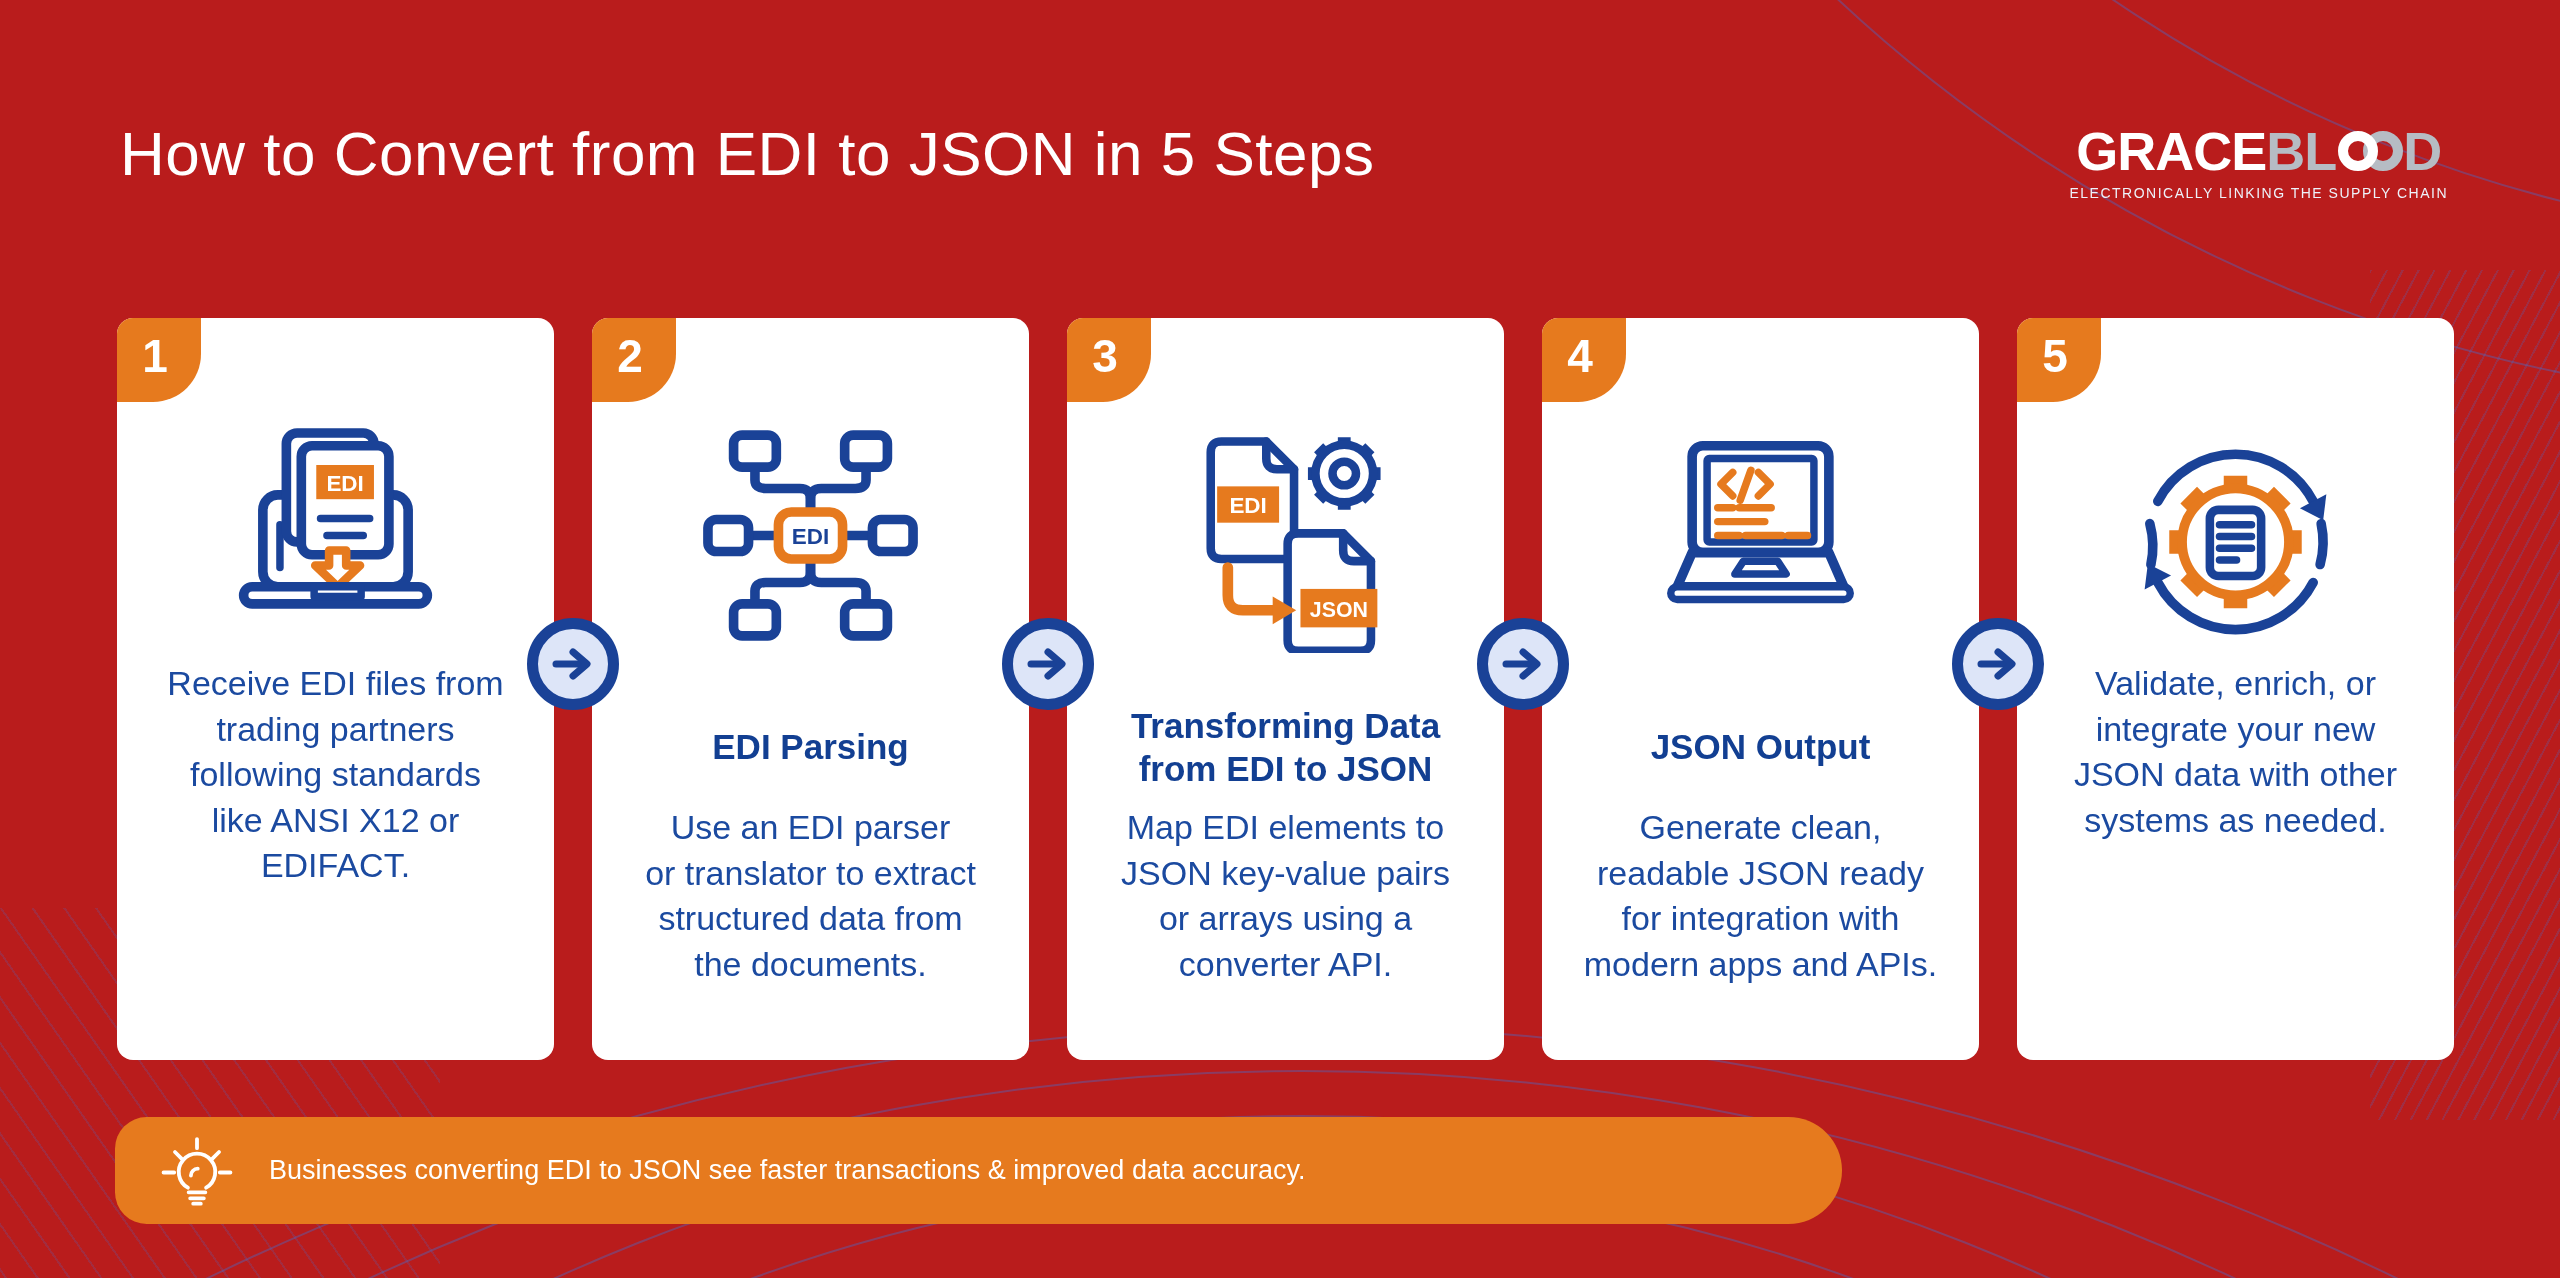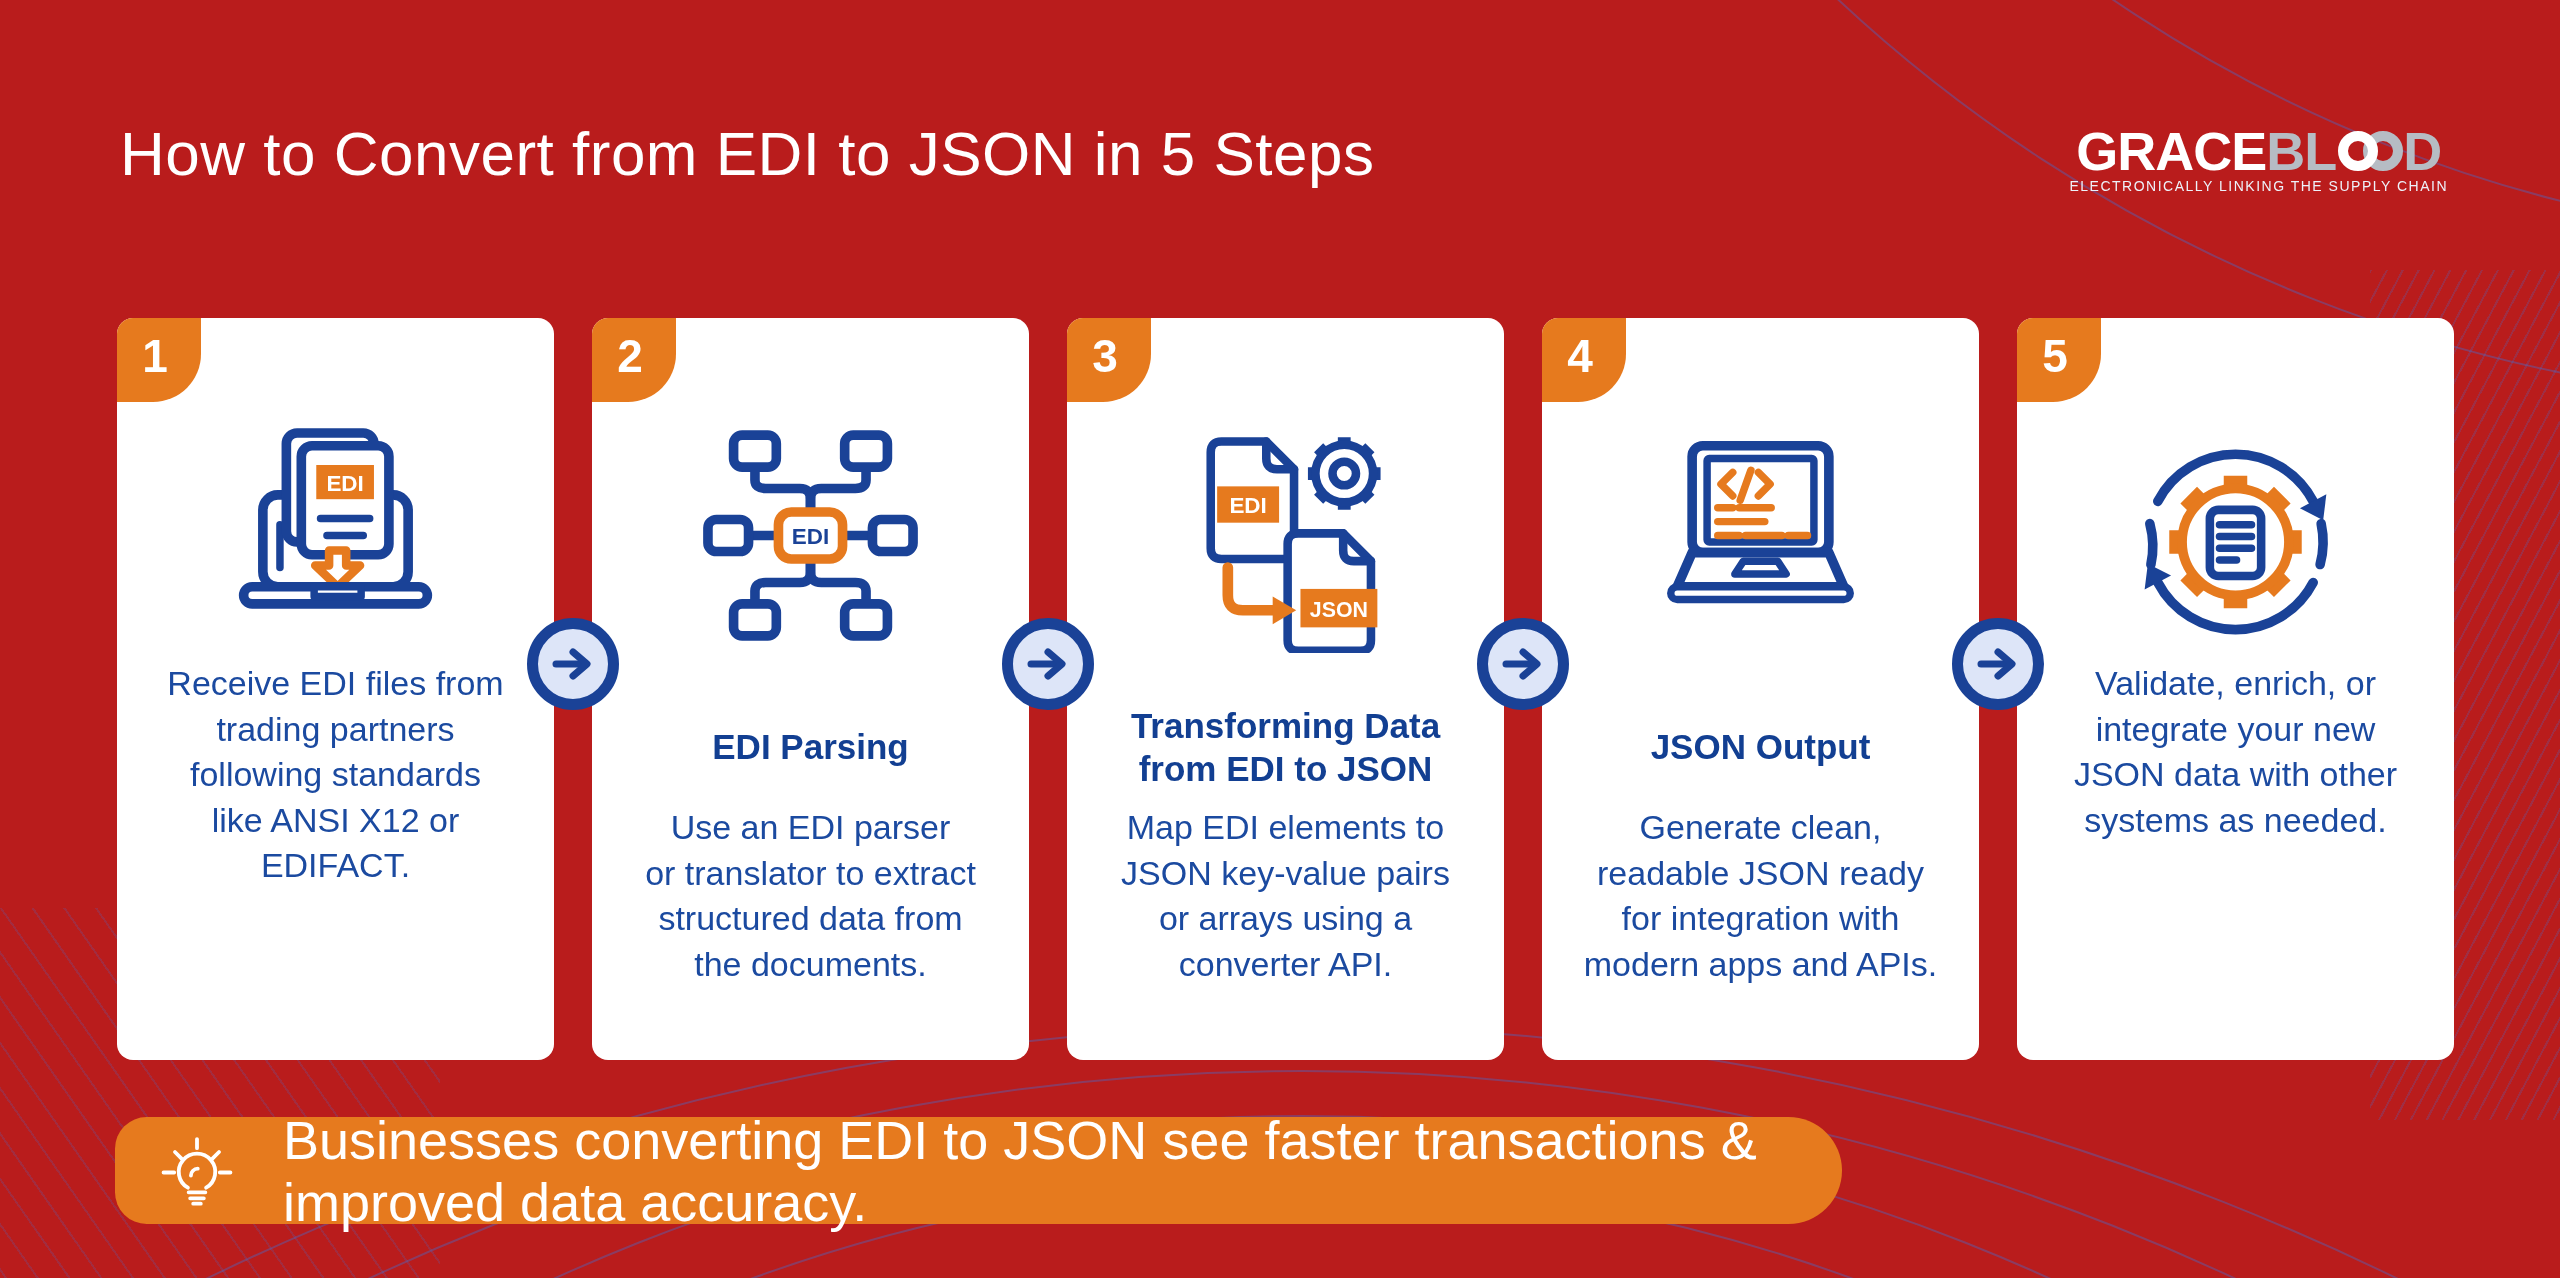--- a/index.html
+++ b/index.html
@@ -20,42 +20,42 @@
     background:repeating-linear-gradient(55deg,rgba(64,112,216,.55) 0 2px,transparent 2px 26px);}
   
   .header-title{position:absolute;left:120px;top:118px;font-size:62px;color:#ffffff;letter-spacing:.5px;z-index:2;}
   .logo{position:absolute;right:112px;top:124px;z-index:2;text-align:right;}
   .logo-line{display:flex;align-items:center;justify-content:center;font-size:54px;font-weight:bold;letter-spacing:-1px;line-height:1;}
   .logo-white{color:#ffffff;}
   .logo-gray{color:#b6bcc4;}
   .ring{display:inline-block;width:40px;height:40px;border-radius:50%;box-sizing:border-box;}
   .ring-white{border:10px solid #ffffff;position:relative;z-index:2;margin-left:2px;}
   .ring-gray{border:10px solid #b6bcc4;margin-left:-15px;margin-right:0px;position:relative;z-index:1;}
-  .logo-tagline{font-size:14px;letter-spacing:1.5px;color:#eef2fa;}
+  .logo-tagline{margin-top:7px;font-size:14px;letter-spacing:1.5px;color:#eef2fa;}
   
   .card{position:absolute;top:318px;width:437px;height:742px;background:#ffffff;border-radius:16px;z-index:2;}
   .badge{position:absolute;top:0;left:0;width:84px;height:84px;background:#e67a1e;
          border-radius:16px 0 48px 0;color:#fff;font-size:46px;font-weight:bold;
          display:flex;align-items:center;justify-content:center;box-sizing:border-box;
          padding-right:8px;padding-bottom:8px;}
   .icon-wrap{margin-top:100px;height:235px;display:flex;justify-content:center;align-items:center;}
   svg.icon{width:235px;height:235px;}
   .card-title{margin:44px auto 0 auto;max-width:360px;min-height:100px;display:flex;align-items:center;justify-content:center;
               font-weight:bold;font-size:35px;color:#123f92;white-space:pre-line;text-align:center;line-height:1.24;}
   .card-desc{margin:8px auto 0 auto;max-width:390px;font-size:34px;color:#1b4aa0;
              white-space:pre-line;text-align:center;line-height:1.34;}
   
   .connector{position:absolute;top:618px;width:92px;height:92px;border-radius:50%;
              background:#dde5f8;border:11px solid #1a4297;box-sizing:border-box;
              display:flex;align-items:center;justify-content:center;z-index:3;}
   
   .footer{position:absolute;left:115px;top:1117px;width:1727px;height:107px;background:#e67a1e;
           border-radius:32px 54px 54px 32px;display:flex;align-items:center;z-index:3;}
   .bulb{margin-left:44px;width:76px;height:76px;flex:0 0 auto;}
-  .footer-note{margin-left:48px;font-size:54px;color:#ffffff;}
+  .footer-note{margin-left:34px;font-size:27px;color:#ffffff;}
 </style>
 </head>
 <body>
 
 <div class="page">
 
   <div class="deco a1"></div>
   <div class="deco a2"></div>
   <div class="deco a3"></div>
   <div class="deco a4"></div>

